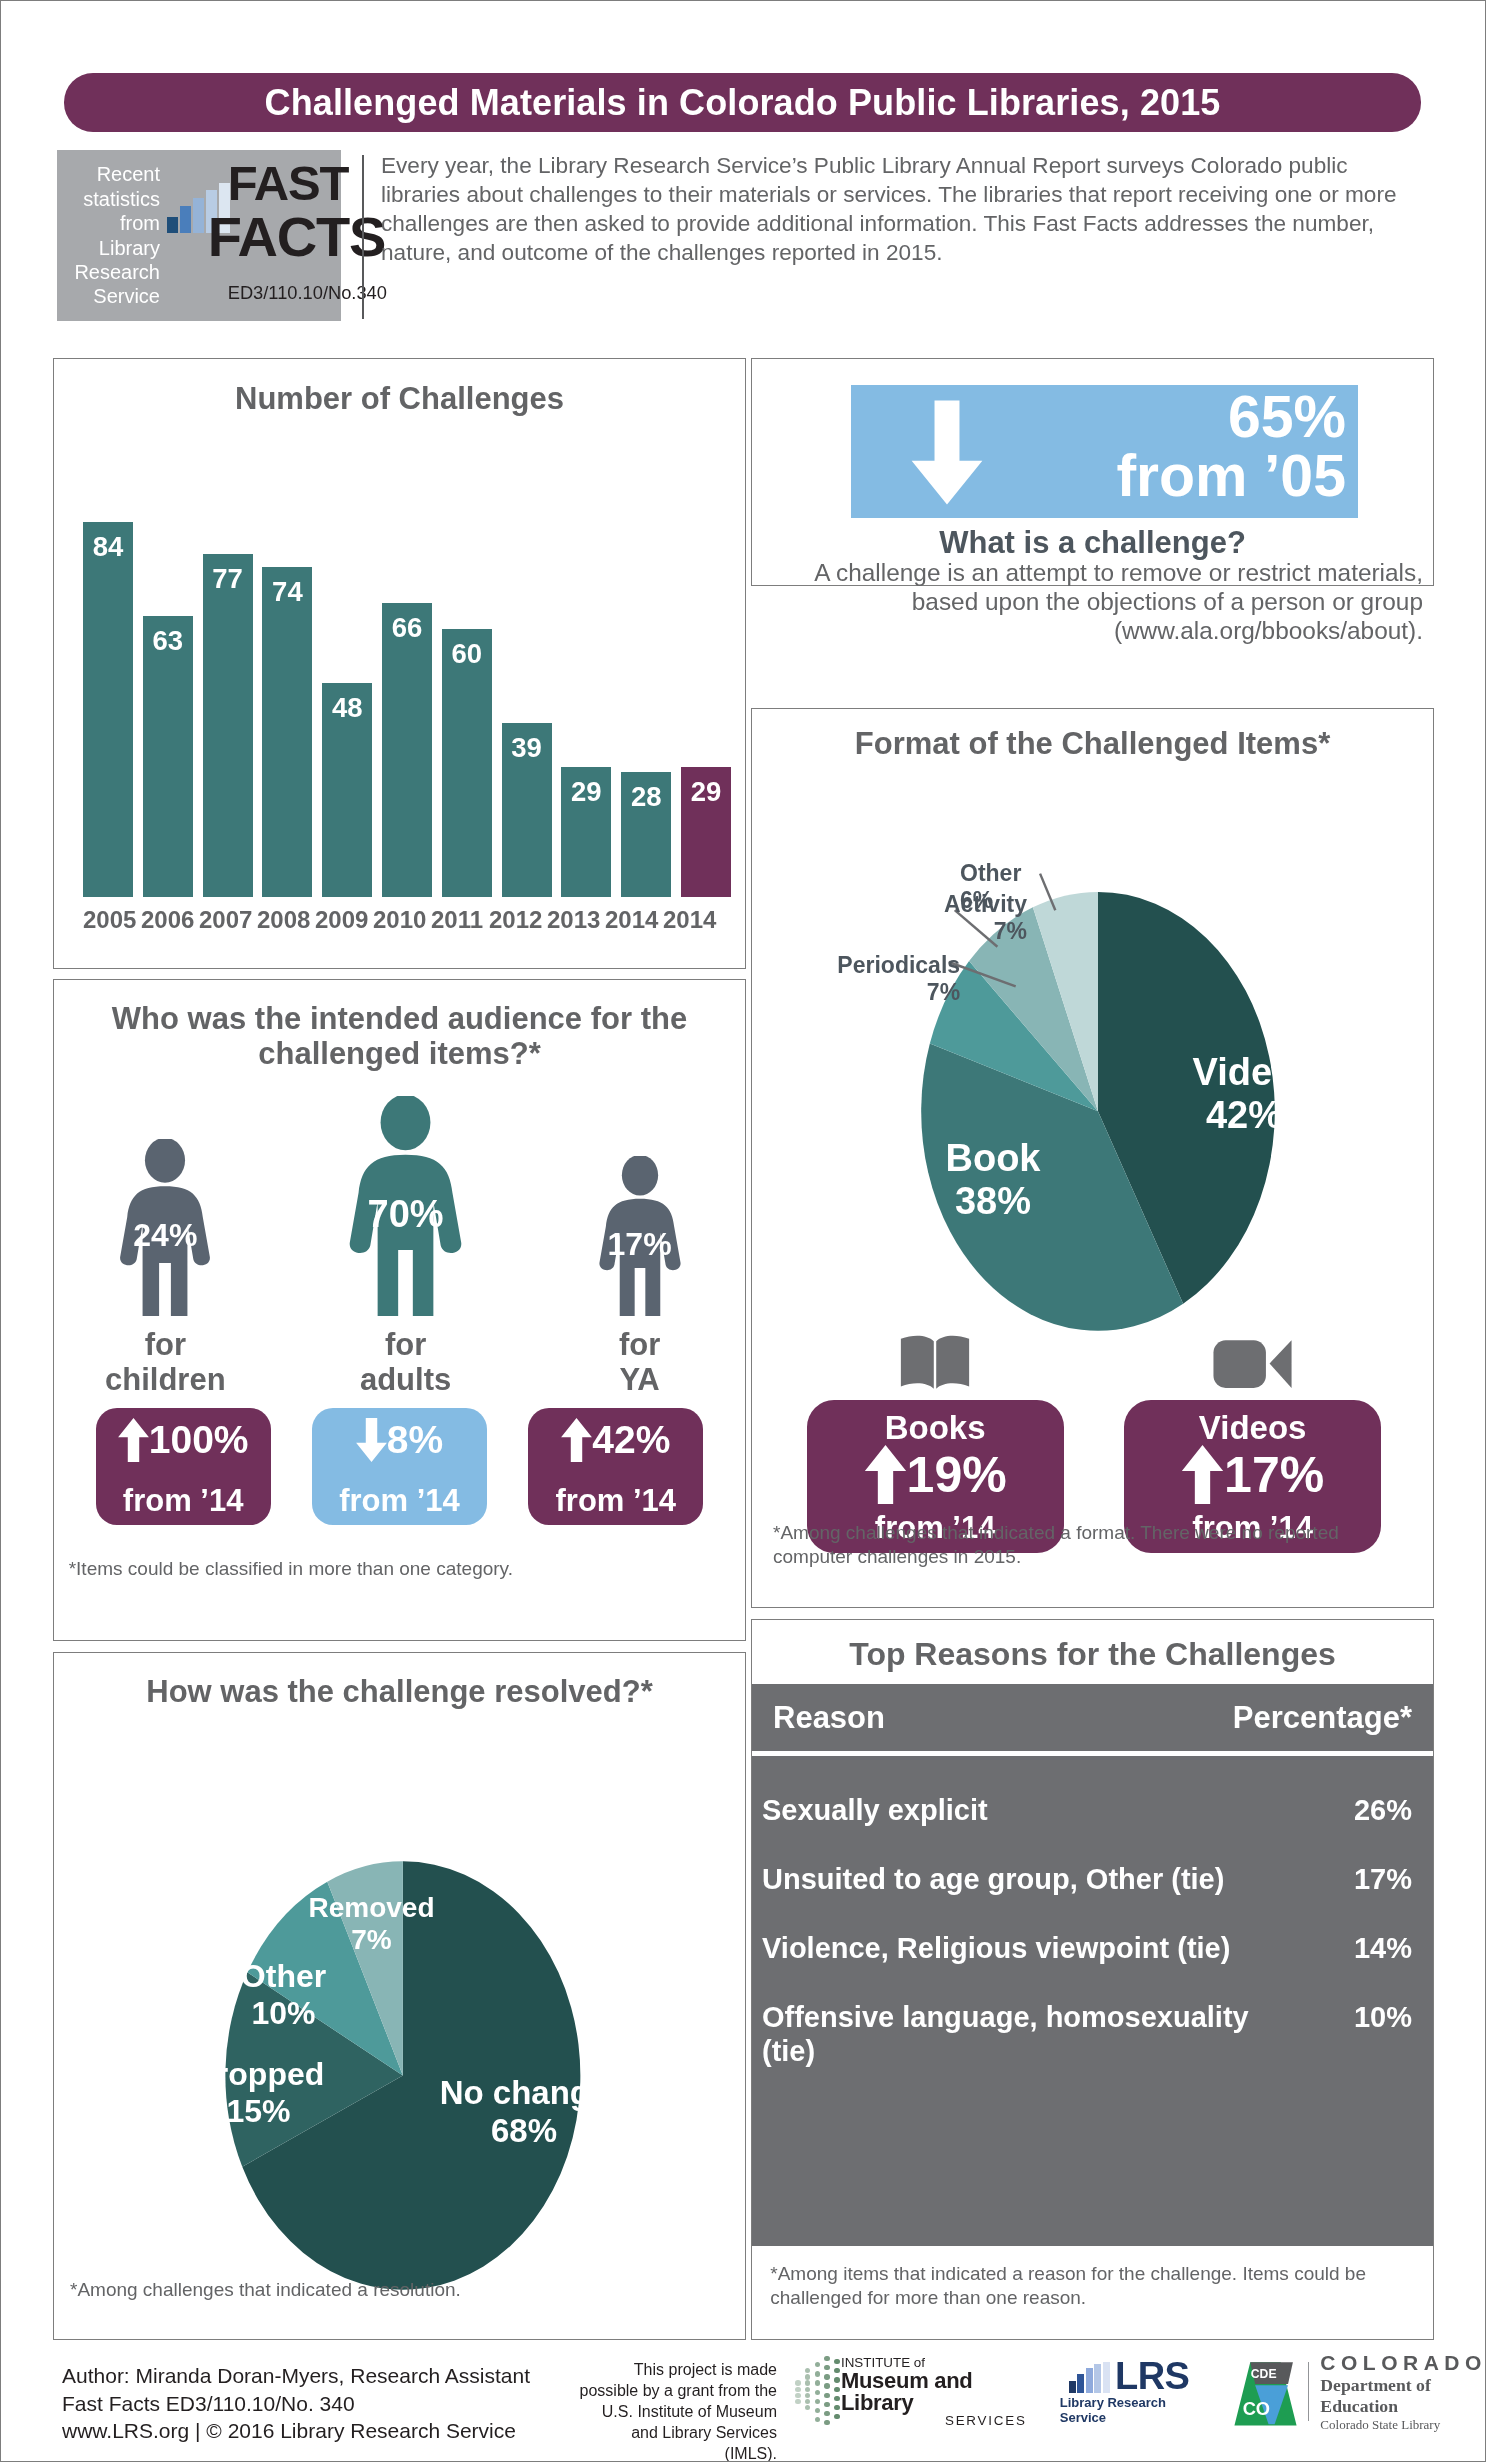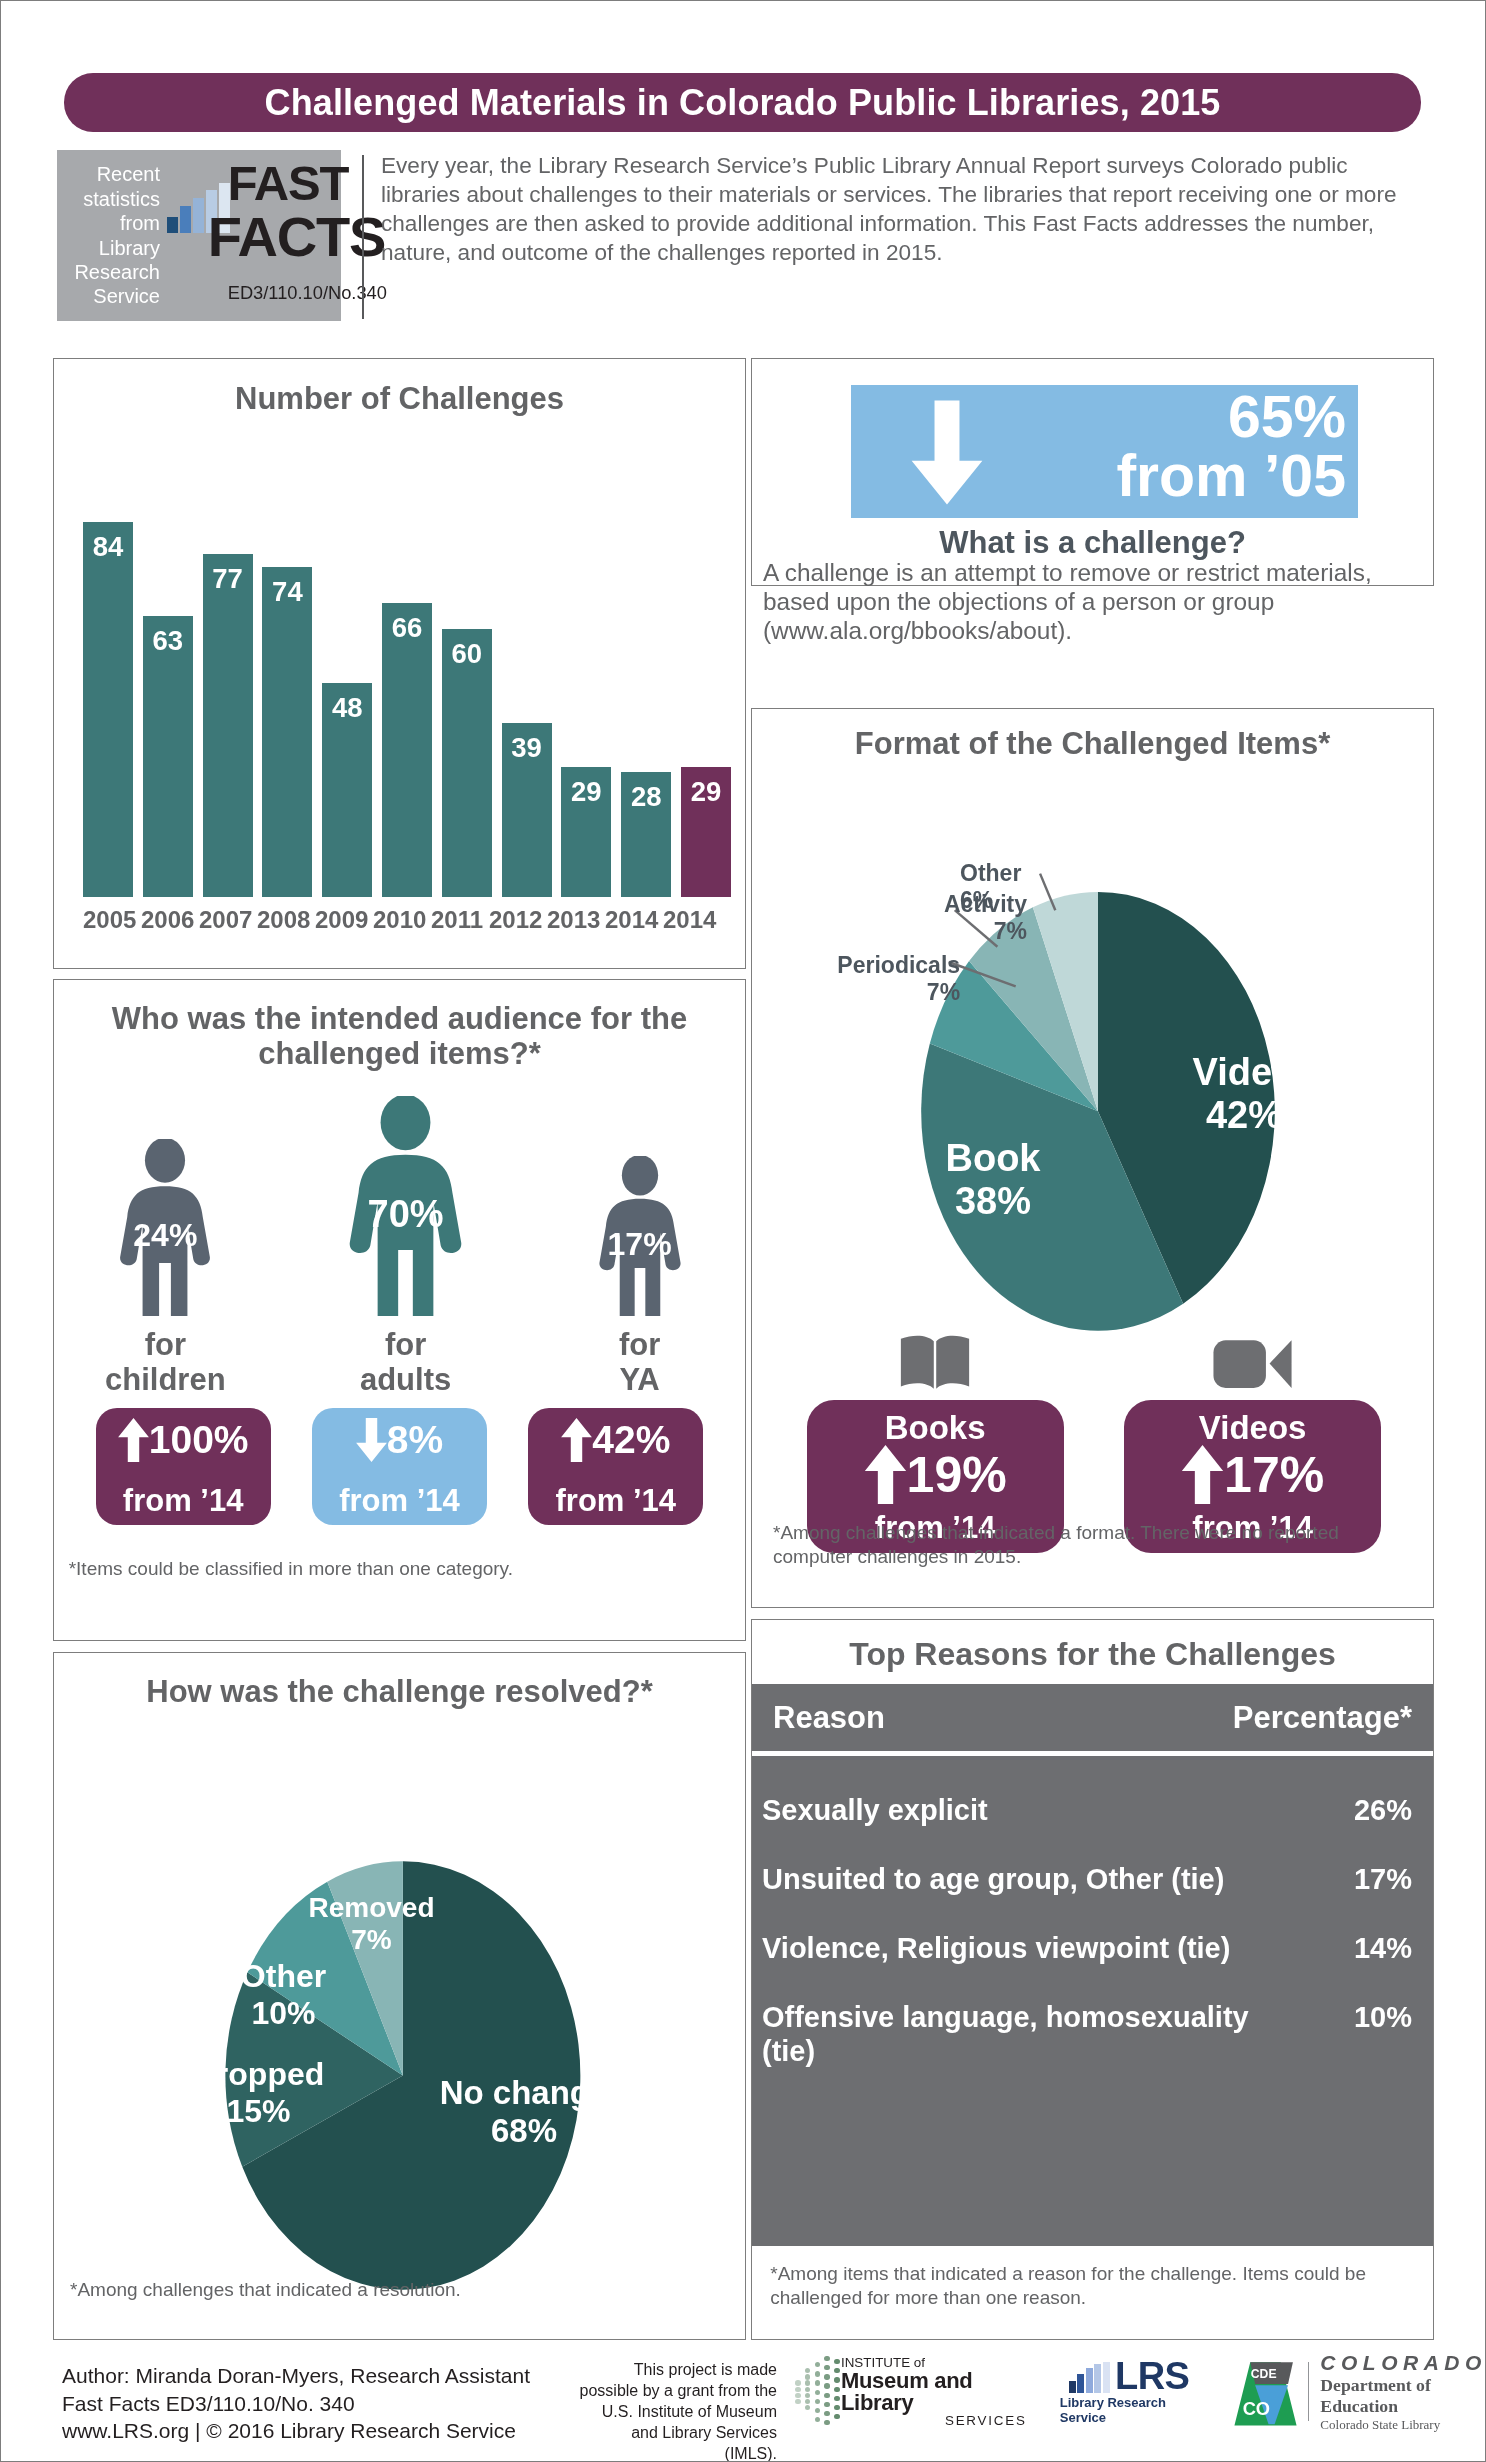--- a/index.html
+++ b/index.html
@@ -82,21 +82,21 @@
   }
   .band65 .pct{
     position:absolute;left:153px;top:2.4px;width:342px;text-align:right;
     color:#fff;font-weight:bold;font-size:59px;line-height:61px;
   }
   .band65 .frm{
     position:absolute;left:153px;top:61px;width:342px;text-align:right;
     color:#fff;font-weight:bold;font-size:59px;line-height:61px;
   }
   .q-title{position:absolute;left:0;top:166px;width:100%;text-align:center;color:#4d565e;font-weight:bold;font-size:31px;}
-  .q-body{position:absolute;left:11px;top:199px;width:660px;text-align:left;color:#636466;font-size:24.4px;line-height:29px;}
+  .q-body{position:absolute;left:11px;top:199px;width:660px;text-align:right;color:#636466;font-size:24.4px;line-height:29px;}
 
   
   #p-format{left:750px;top:707px;width:683px;height:900px;}
   #p-format .panel-title{margin-top:17px;}
   .pie-box{position:absolute;left:0;top:0;width:100%;height:100%;}
   .pie-label{position:absolute;color:#4d565e;font-weight:bold;font-size:23px;line-height:27px;text-align:right;}
   .pie-in{position:absolute;color:#fff;font-weight:bold;font-size:38px;line-height:43px;text-align:center;}
 
   .badges{position:absolute;left:24.4px;top:617px;width:635px;display:flex;justify-content:space-around;}
   .badge-col{width:269px;display:flex;flex-direction:column;align-items:center;}
@@ -163,21 +163,21 @@
   .imls-l3{font-size:13.4px;color:#231f20;text-align:right;letter-spacing:1.8px;}
   .lrs{display:flex;flex-direction:column;align-items:center;margin-right:33px;}
   .lrs-top{display:flex;align-items:flex-end;}
   .lrs-bars{display:flex;align-items:flex-end;height:31px;margin-right:3.7px;}
   .lrs-bars i{width:6.7px;margin-right:1.8px;display:block;}
   .lrs-word{font-size:38px;font-weight:bold;color:#1f3864;line-height:.9;letter-spacing:-0.6px;}
   .lrs-sub{font-size:13px;color:#1f3864;font-weight:bold;margin-top:2.4px;}
   .cde{display:flex;align-items:center;}
   .cde-mark{width:67px;height:72px;position:relative;margin-right:9.8px;}
   .cde-div{width:1.2px;height:59px;background:#939598;margin-right:11px;}
-  .cde-l1{font-size:21px;letter-spacing:5.5px;color:#58595b;font-weight:bold;font-style:italic;}
+  .cde-l1{font-size:21px;letter-spacing:5.5px;color:#58595b;font-weight:bold;}
   .cde-l2{font-size:17.7px;color:#58595b;font-family:"Liberation Serif",serif;font-weight:bold;}
   .cde-l3{font-size:13px;color:#58595b;font-family:"Liberation Serif",serif;}
 </style>
 </head>
 <body>
 
 <div class="page">
 
   <div class="titlebar">
     <div class="titlebar-text">Challenged Materials in Colorado Public Libraries, 2015</div>

